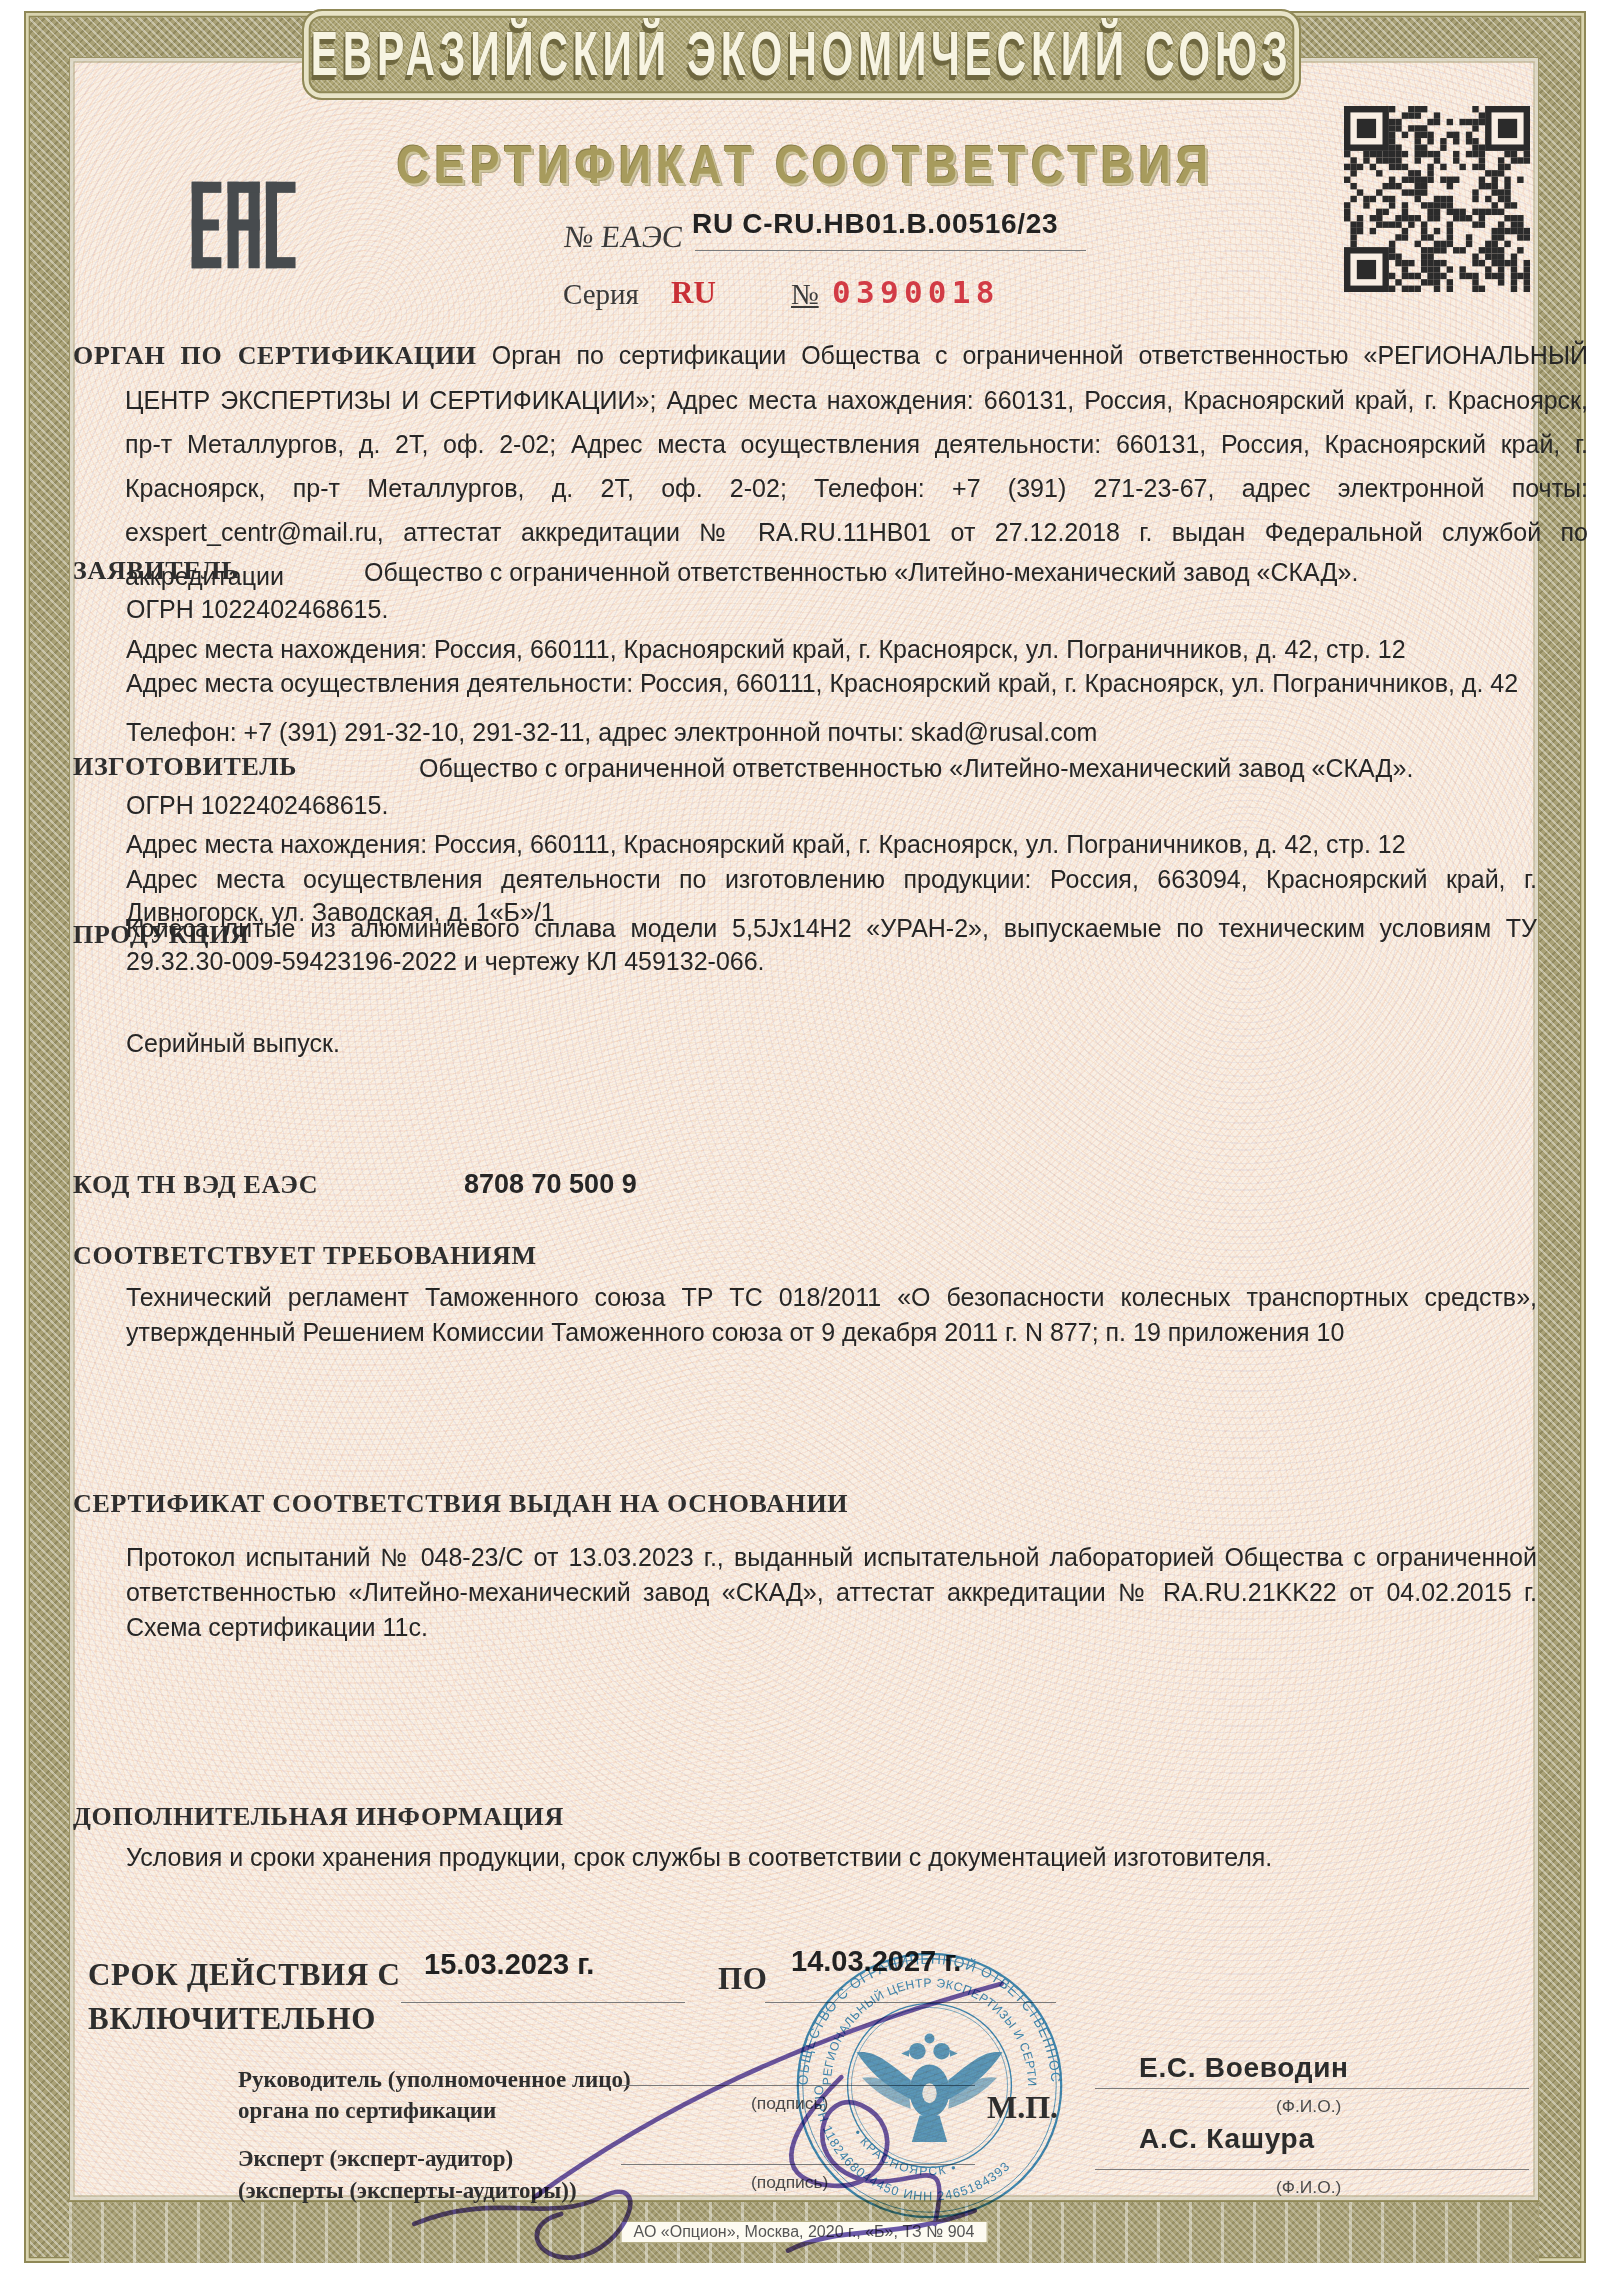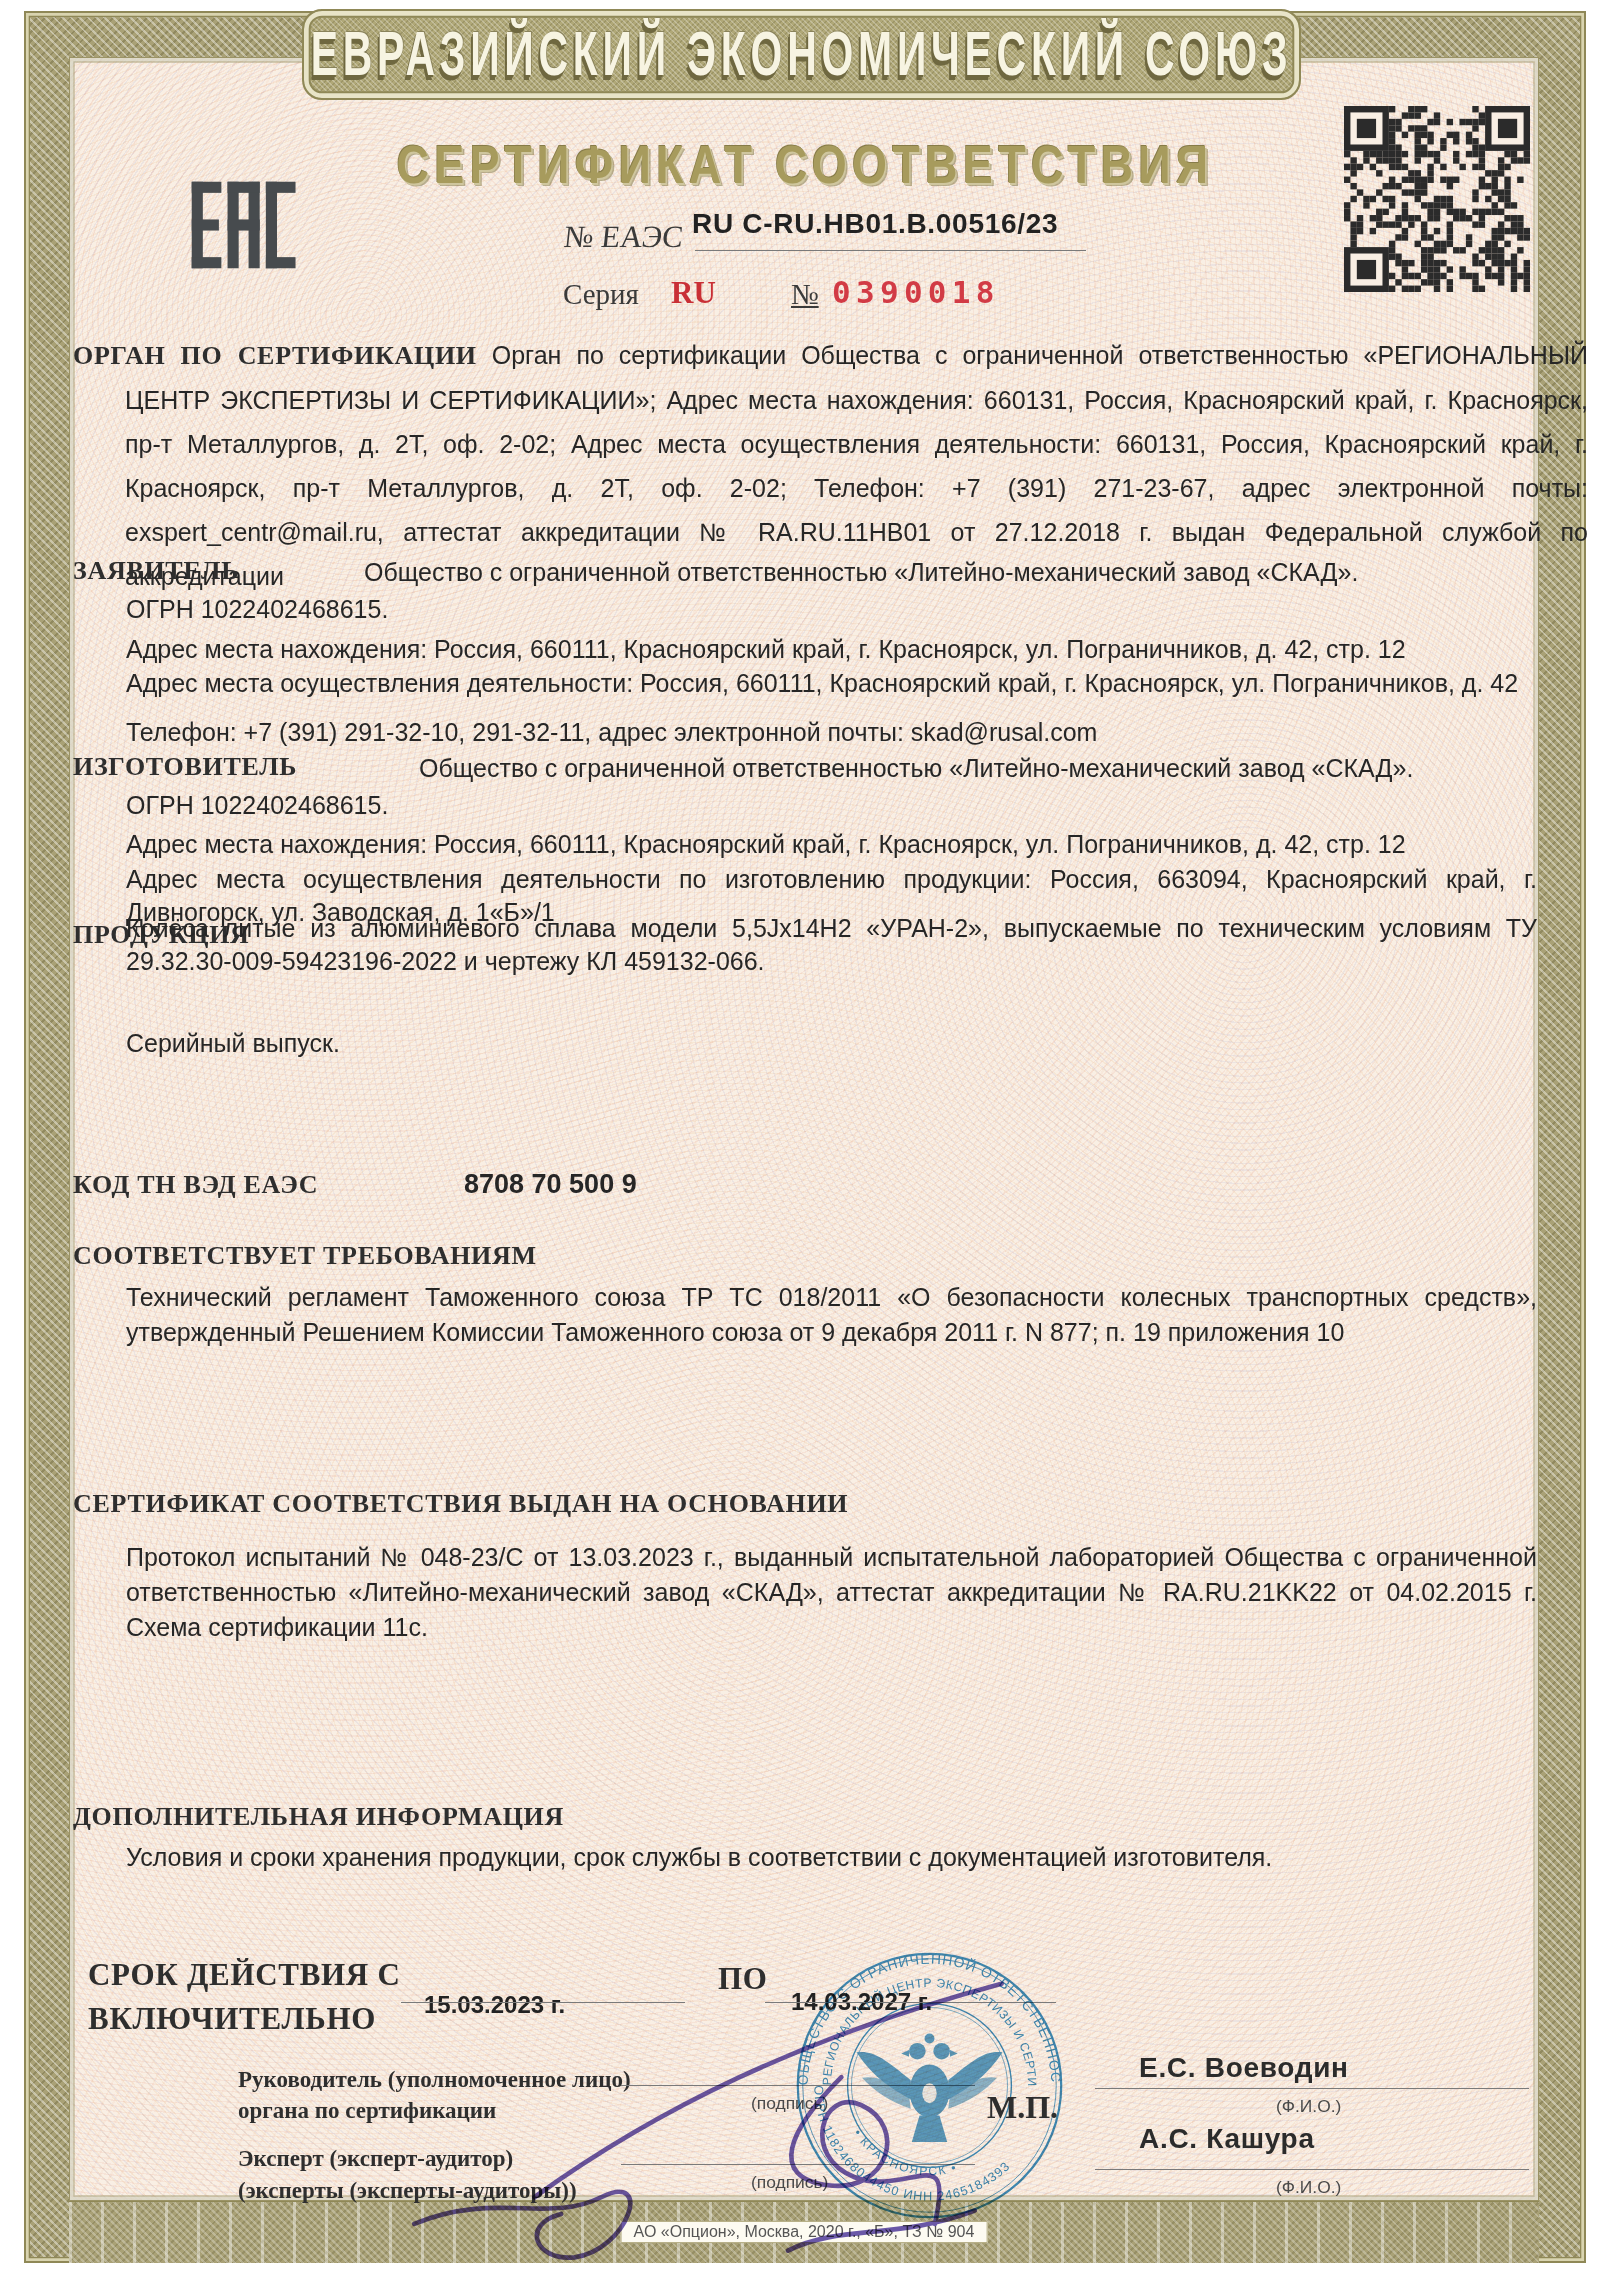--- a/index.html
+++ b/index.html
@@ -75,21 +75,21 @@
   .sec-p{position:absolute;left:73px;width:1463px;}
   .hang{padding-left:52px;text-indent:-52px;}
   .ind{left:126px;width:1411px;}
   .nowrap{white-space:nowrap;}
   .caption{position:absolute;font-size:17.4px;color:#4a4a4a;}
   .role{position:absolute;left:238px;width:401px;font-family:"Liberation Serif",serif;
      font-size:23px;font-weight:bold;color:#2e2e2e;line-height:31px;}
   .fio-name{position:absolute;font-size:28px;font-weight:bold;color:#2b2b2b;letter-spacing:0.7px;}
   .mp{position:absolute;left:987px;top:2089px;font-family:"Liberation Serif",serif;
      font-size:32px;font-weight:bold;color:#2e2e2e;z-index:9;}
-  .date-v{position:absolute;font-size:24px;font-weight:bold;color:#222;margin-top:43px;}
+  .date-v{position:absolute;font-size:29px;font-weight:bold;color:#222;}
   .vlabel{position:absolute;font-family:"Liberation Serif",serif;font-size:31px;font-weight:bold;
      color:#2e2e2e;letter-spacing:0.7px;padding-left:13px;}
   
   .stamp{position:absolute;left:769px;top:1925px;width:321px;height:321px;z-index:8;
      mix-blend-mode:multiply;opacity:.92;}
   .scrawl{position:absolute;left:374px;top:1937px;width:868px;height:347px;z-index:9;
      mix-blend-mode:multiply;}
 </style>
 </head>
 <body>

